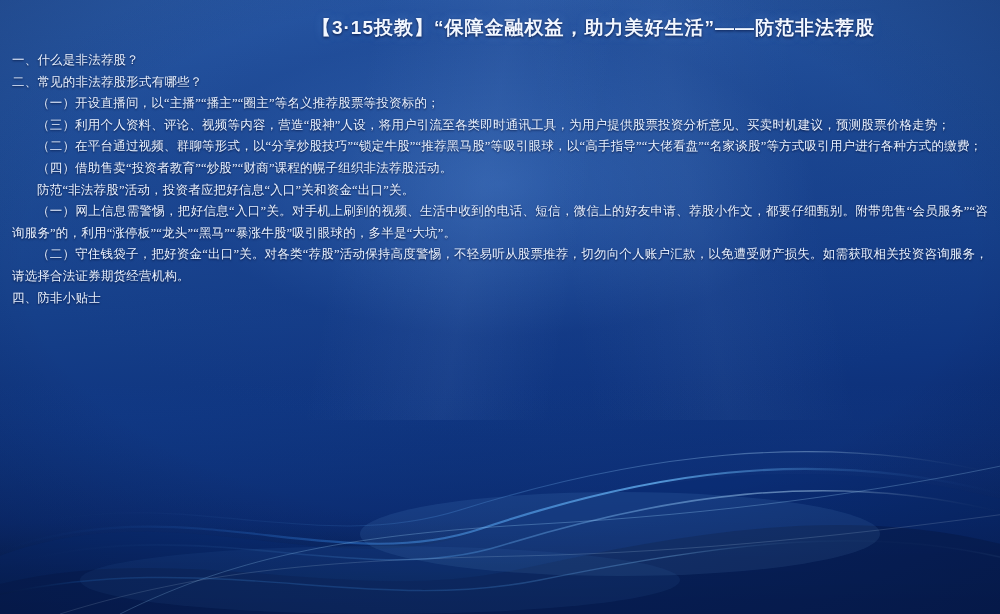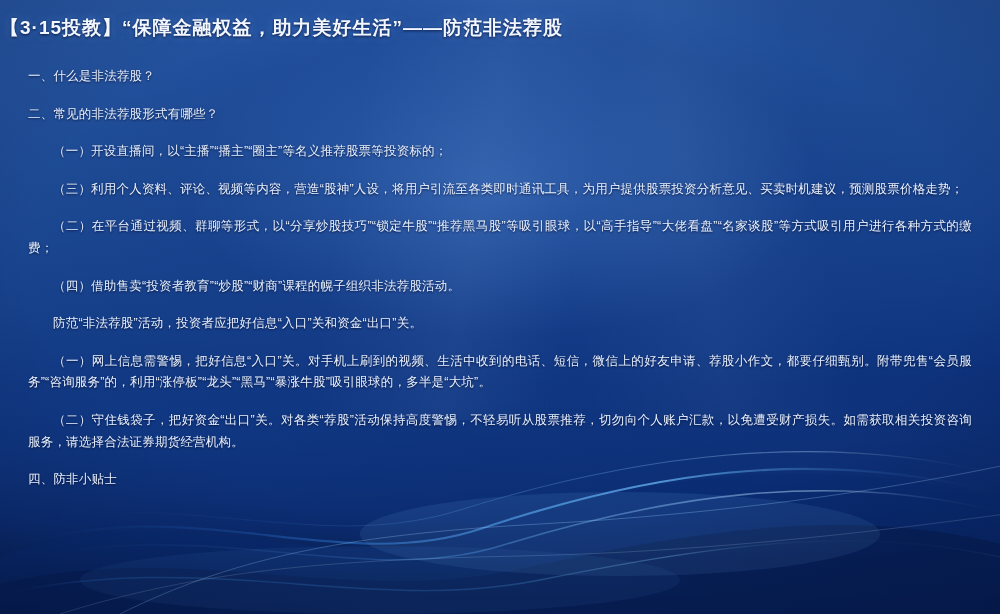--- a/index.html
+++ b/index.html
@@ -18,31 +18,31 @@
   .streaks{position:absolute;left:0;top:0;width:1000px;height:420px;
     background:
       linear-gradient(100deg, rgba(255,255,255,0.00) 35%, rgba(160,200,255,0.07) 48%, rgba(255,255,255,0.00) 58%),
       linear-gradient(80deg, rgba(255,255,255,0.00) 55%, rgba(170,210,255,0.05) 68%, rgba(255,255,255,0.00) 80%);
     pointer-events:none;}
   .vignette{position:absolute;inset:0;pointer-events:none;
     background:radial-gradient(ellipse 95% 85% at 50% 42%, rgba(0,0,0,0) 50%, rgba(2,12,45,0.45) 100%);}
   .waves{position:absolute;left:0;bottom:0;width:1000px;height:230px;pointer-events:none;}
 
   #title{
-    position:absolute;left:0;top:15px;width:875px;text-align:left;
+    position:absolute;left:0;top:15px;width:875px;text-align:right;
     font-size:19px;font-weight:bold;letter-spacing:1px;color:#f2f7ff;
     text-shadow:0 1px 3px rgba(0,10,50,0.85),0 0 10px rgba(120,180,255,0.35);
   }
   #body-text{
     position:absolute;left:12px;top:50px;width:976px;
     color:#eaf2ff;font-size:12.5px;line-height:21.6px;
     text-shadow:0 1px 2px rgba(0,12,50,0.8);
     letter-spacing:0.2px;text-align:justify;
   }
-  #body-text p{margin:16px;}
+  #body-text p{margin:0;font-family:Liberation Serif, serif;}
   #body-text p.indent{text-indent:2em;}
   #body-text p.head{text-indent:0;}
 </style>
 </head>
 <body>
 
 <div id="poster">
 
   <div class="streaks"></div>
 

